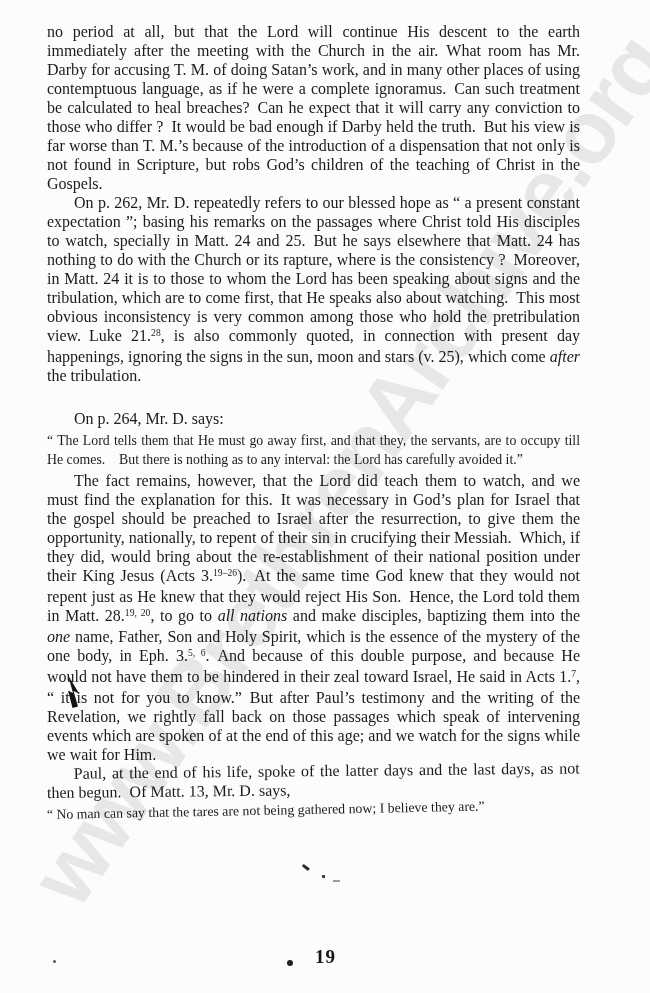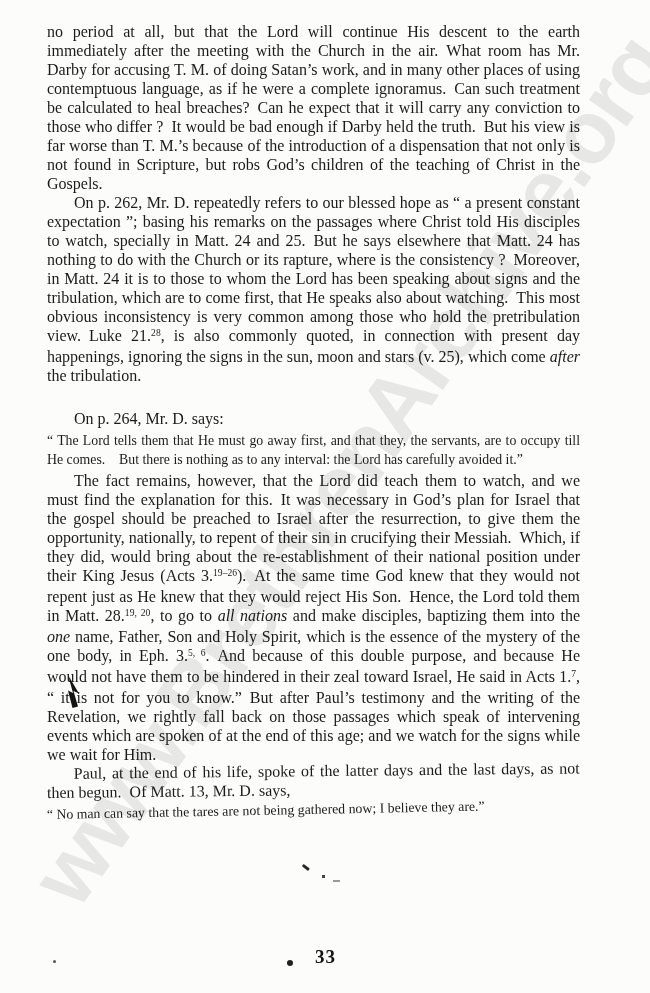--- a/index.html
+++ b/index.html
@@ -86,21 +86,21 @@
   <main class="text-column">
     <p class="body"><span>no period at all, but that the Lord will continue His descent to the earth immediately after the meeting with the Church in the air. What room has Mr. Darby for accusing T. M. of doing Satan’s work, and in many other places of using contemptuous language, as if he were a complete ignoramus. Can such treatment be calculated to heal breaches? Can he expect that it will carry any conviction to those who differ ? It would be bad enough if Darby held the truth. But his view is far worse than T. M.’s because of the introduction of a dispensation that not only is not found in Scripture, but robs God’s children of the teaching of Christ in the Gospels.</span></p>
     <p class="body indent"><span>On p. 262, Mr. D. repeatedly refers to our blessed hope as “ a present constant expectation ”; basing his remarks on the passages where Christ told His disciples to watch, specially in Matt. 24 and 25. But he says elsewhere that Matt. 24 has nothing to do with the Church or its rapture, where is the consistency ? Moreover, in Matt. 24 it is to those to whom the Lord has been speaking about signs and the tribulation, which are to come first, that He speaks also about watching. This most obvious inconsistency is very common among those who hold the pretribulation view. Luke 21.</span><span class="seg-sup">28</span><span>, is also commonly quoted, in connection with present day happenings, ignoring the signs in the sun, moon and stars (v. 25), which come </span><span class="seg-i">after</span><span> the tribulation.</span></p>
     <p class="body indent space-above"><span>On p. 264, Mr. D. says:</span></p>
     <p class="quote"><span>“ The Lord tells them that He must go away first, and that they, the servants, are to occupy till He comes. But there is nothing as to any interval: the Lord has carefully avoided it.”</span></p>
     <p class="body indent"><span>The fact remains, however, that the Lord did teach them to watch, and we must find the explanation for this. It was necessary in God’s plan for Israel that the gospel should be preached to Israel after the resurrection, to give them the opportunity, nationally, to repent of their sin in crucifying their Messiah. Which, if they did, would bring about the re-establishment of their national position under their King Jesus (Acts 3.</span><span class="seg-sup">19–26</span><span>). At the same time God knew that they would not repent just as He knew that they would reject His Son. Hence, the Lord told them in Matt. 28.</span><span class="seg-sup">19, 20</span><span>, to go to </span><span class="seg-i">all nations</span><span> and make disciples, baptizing them into the </span><span class="seg-i">one</span><span> name, Father, Son and Holy Spirit, which is the essence of the mystery of the one body, in Eph. 3.</span><span class="seg-sup">5, 6</span><span>. And because of this double purpose, and because He would not have them to be hindered in their zeal toward Israel, He said in Acts 1.</span><span class="seg-sup">7</span><span>, “ it is not for you to know.” But after Paul’s testimony and the writing of the Revelation, we rightly fall back on those passages which speak of intervening events which are spoken of at the end of this age; and we watch for the signs while we wait for Him.</span></p>
     <p class="body indent tilt-1"><span>Paul, at the end of his life, spoke of the latter days and the last days, as not then begun. Of Matt. 13, Mr. D. says,</span></p>
     <p class="quote tilt-2"><span>“ No man can say that the tares are not being gathered now; I believe they are.”</span></p>
   </main>
 
-  <div class="page-number">33</div>
+  <div class="page-number">19</div>
 
   <svg class="artifact pen-mark" viewBox="0 0 30 46">
     <path d="M10 3 L15 21 L10 18.5 L14.5 36 L20 34.5 L15.5 19 L21 21.5 Z" fill="#141414"></path>
   </svg>
   <div class="artifact ink-dot dot-left"></div>
   <div class="artifact ink-dot dot-center"></div>
   <div class="artifact tick"></div>
   <div class="artifact dot-small"></div>
   <div class="artifact dash-faint"></div>
 

